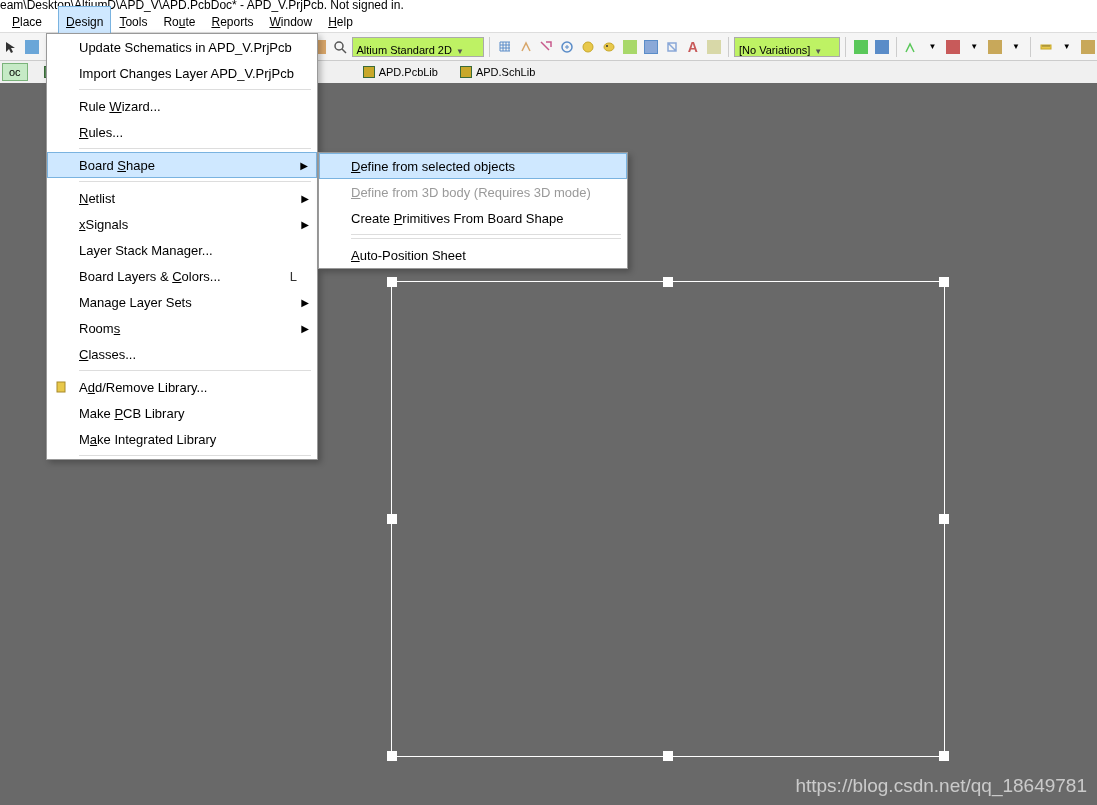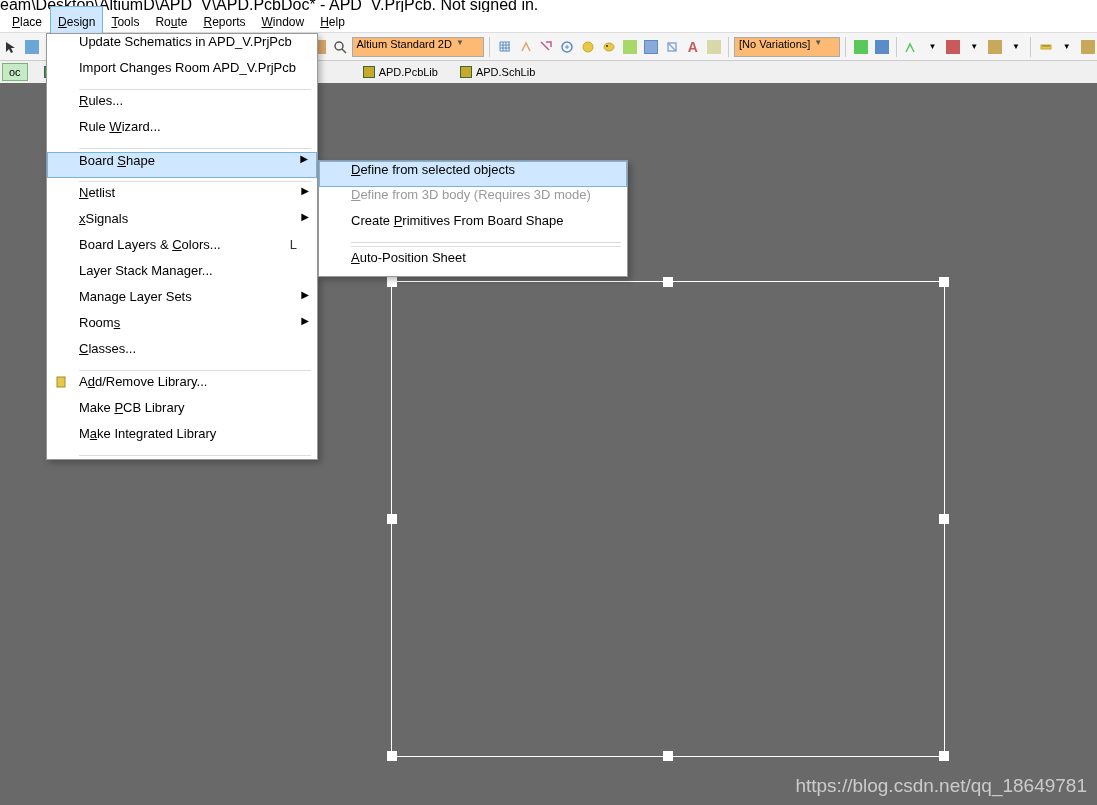--- a/index.html
+++ b/index.html
@@ -1,44 +1,44 @@
 <!DOCTYPE html>
 <html><head>
 <meta charset="utf-8">
 <style>
   * { box-sizing: border-box; margin: 0; padding: 0; font-family: "Segoe UI", Tahoma, sans-serif; }
   body { width: 1097px; height: 805px; overflow: hidden; background: #696969; position: relative; }
-  .titlebar { height: 12px; background: #fff; color: #000; font-size: 16px; padding-left: 0; line-height: 10px; white-space: nowrap; overflow: hidden; }
+  .titlebar { height: 12px; background: #fff; color: #000; font-size: 12px; padding-left: 0; line-height: 10px; white-space: nowrap; overflow: hidden; }
   .menubar { height: 21px; background: #fff; display: flex; align-items: center; padding-left: 4px; font-size: 12px; border-bottom: 1px solid #ddd; }
   .menubar .menu-item { padding: 2px 8px; cursor: default; }
-  .menubar .menu-item.active { background: #cfe8ff; border: 1px solid #7ab3e0; padding: 8px 7px; }
+  .menubar .menu-item.active { background: #cfe8ff; border: 1px solid #7ab3e0; padding: 8px 7px; margin-left: 8px; }
   .menubar .menu-item u { text-decoration: underline; }
   .toolbar-row { height: 28px; background: #f5f5f5; border-bottom: 1px solid #ccc; display: flex; align-items: center; padding-left: 2px; gap: 2px; font-size: 12px; overflow: hidden; }
   .tb-sep { width: 1px; height: 20px; background: #ccc; margin: 0 3px; }
   .tb-btn { width: 20px; height: 20px; display: flex; align-items: center; justify-content: center; font-size: 11px; }
-  .tb-select { height: 20px; font-size: 11px; border: 1px solid #aaa; background: #fdba74; padding: 0 4px; display: flex; align-items: flex-start; }
+  .tb-select { height: 20px; font-size: 11px; border: 1px solid #aaa; background: #bef264; padding: 0 4px; display: flex; align-items: flex-end; }
   .tb-select .arrow { margin-left: 4px; font-size: 8px; color: #555; }
   .doctabs { height: 22px; background: #f0f0f0; display: flex; align-items: center; padding-left: 2px; font-size: 11px; gap: 10px; }
   .doctabs .tab { display: flex; align-items: flex-start; gap: 4px; padding: 2px 6px; }
   .doctabs .tab.active { background: #c6eac6; border: 1px solid #7ab37a; }
   .doctabs .file-icon { width: 12px; height: 12px; display: inline-block; background: #5a8c5a; border: 1px solid #3a6a3a; }
   .canvas { position: absolute; left: 0; right: 0; top: 83px; bottom: 0; background: #696969; }
   .board-outline { position: absolute; left: 391px; top: 198px; width: 554px; height: 476px; border: 1px solid #fff; }
   .handle { position: absolute; width: 10px; height: 10px; background: #fff; }
   .dropdown { position: absolute; background: #fff; border: 1px solid #999; box-shadow: 3px 3px 6px rgba(0,0,0,0.25); font-size: 13px; }
-  .dropdown .row { display: flex; align-items: flex-start; height: 26px; padding: 0 10px 0 32px; position: relative; white-space: nowrap; cursor: default; }
+  .dropdown .row { display: flex; align-items: center; height: 26px; padding: 0 10px 0 32px; position: relative; white-space: nowrap; cursor: default; }
   .dropdown .row.sub { padding-right: 24px; }
   .dropdown .row.high { background: #cfe8ff; border: 1px solid #7ab3e0; height: 26px; padding-left: 31px; }
   .dropdown .row.disabled { color: #9a9a9a; }
   .dropdown .sep { height: 1px; background: #ddd; margin: 3px 6px 3px 32px; }
   .dropdown .row .arrow { position: absolute; right: 8px; font-size: 10px; }
   .dropdown .row .icon { position: absolute; left: 6px; width: 16px; height: 16px; display: flex; align-items: center; justify-content: center; font-size: 12px; }
   .dropdown .row .shortcut { position: absolute; right: 20px; color: #333; }
   .main-menu { left: 46px; top: 33px; width: 272px; }
-  .sub-menu { left: 318px; top: 160px; width: 310px; }
+  .sub-menu { left: 318px; top: 152px; width: 310px; }
   .watermark { position: absolute; right: 10px; bottom: 8px; color: rgba(255,255,255,0.65); font-size: 19px; font-family: Arial, sans-serif; }
   .ico-box { width: 14px; height: 14px; display: inline-block; }
 </style>
 </head>
 <body>
 
 <div class="titlebar">eam\Desktop\AltiumD\APD_V\APD.PcbDoc* - APD_V.PrjPcb. Not signed in.</div>
 
 <div class="menubar">
   <div class="menu-item"><u>P</u>lace</div>
@@ -192,50 +192,50 @@
     <div class="handle" style="right:-5px;bottom:-5px"></div>
   </div>
   <div class="watermark">https://blog.csdn.net/qq_18649781</div>
 </div>
 
 <div class="dropdown main-menu">
   <div class="row">
       <span>Update Schematics in APD_V.PrjPcb</span>
     </div>
   <div class="row">
-      <span>Import Changes Room APD_V.PrjPcb</span>
-    </div>
-  <div class="sep"></div>
+      <span>Import Changes Layer APD_V.PrjPcb</span>
+    </div>
+  <div class="sep"></div>
+  <div class="row">
+      <span>Rule <u>W</u>izard...</span>
+    </div>
   <div class="row">
       <span><u>R</u>ules...</span>
-    </div>
-  <div class="row">
-      <span>Rule <u>W</u>izard...</span>
     </div>
   <div class="sep"></div>
   <div class="row sub high">
     <span>Board <u>S</u>hape</span>
     <span class="arrow">▶</span>
   </div>
   <div class="sep"></div>
   <div class="row sub">
     <span><u>N</u>etlist</span>
     <span class="arrow">▶</span>
   </div>
   <div class="row sub">
     <span><u>x</u>Signals</span>
     <span class="arrow">▶</span>
   </div>
   <div class="row">
+      <span>Layer Stack Manager...</span>
+    </div>
+  <div class="row">
     <span>Board Layers &amp; <u>C</u>olors...</span>
     <span class="shortcut">L</span>
   </div>
-  <div class="row">
-      <span>Layer Stack Manager...</span>
-    </div>
   <div class="row sub">
     <span>Manage Layer Sets</span>
     <span class="arrow">▶</span>
   </div>
   <div class="row sub">
     <span>Room<u>s</u></span>
     <span class="arrow">▶</span>
   </div>
   <div class="row">
       <span><u>C</u>lasses...</span>

